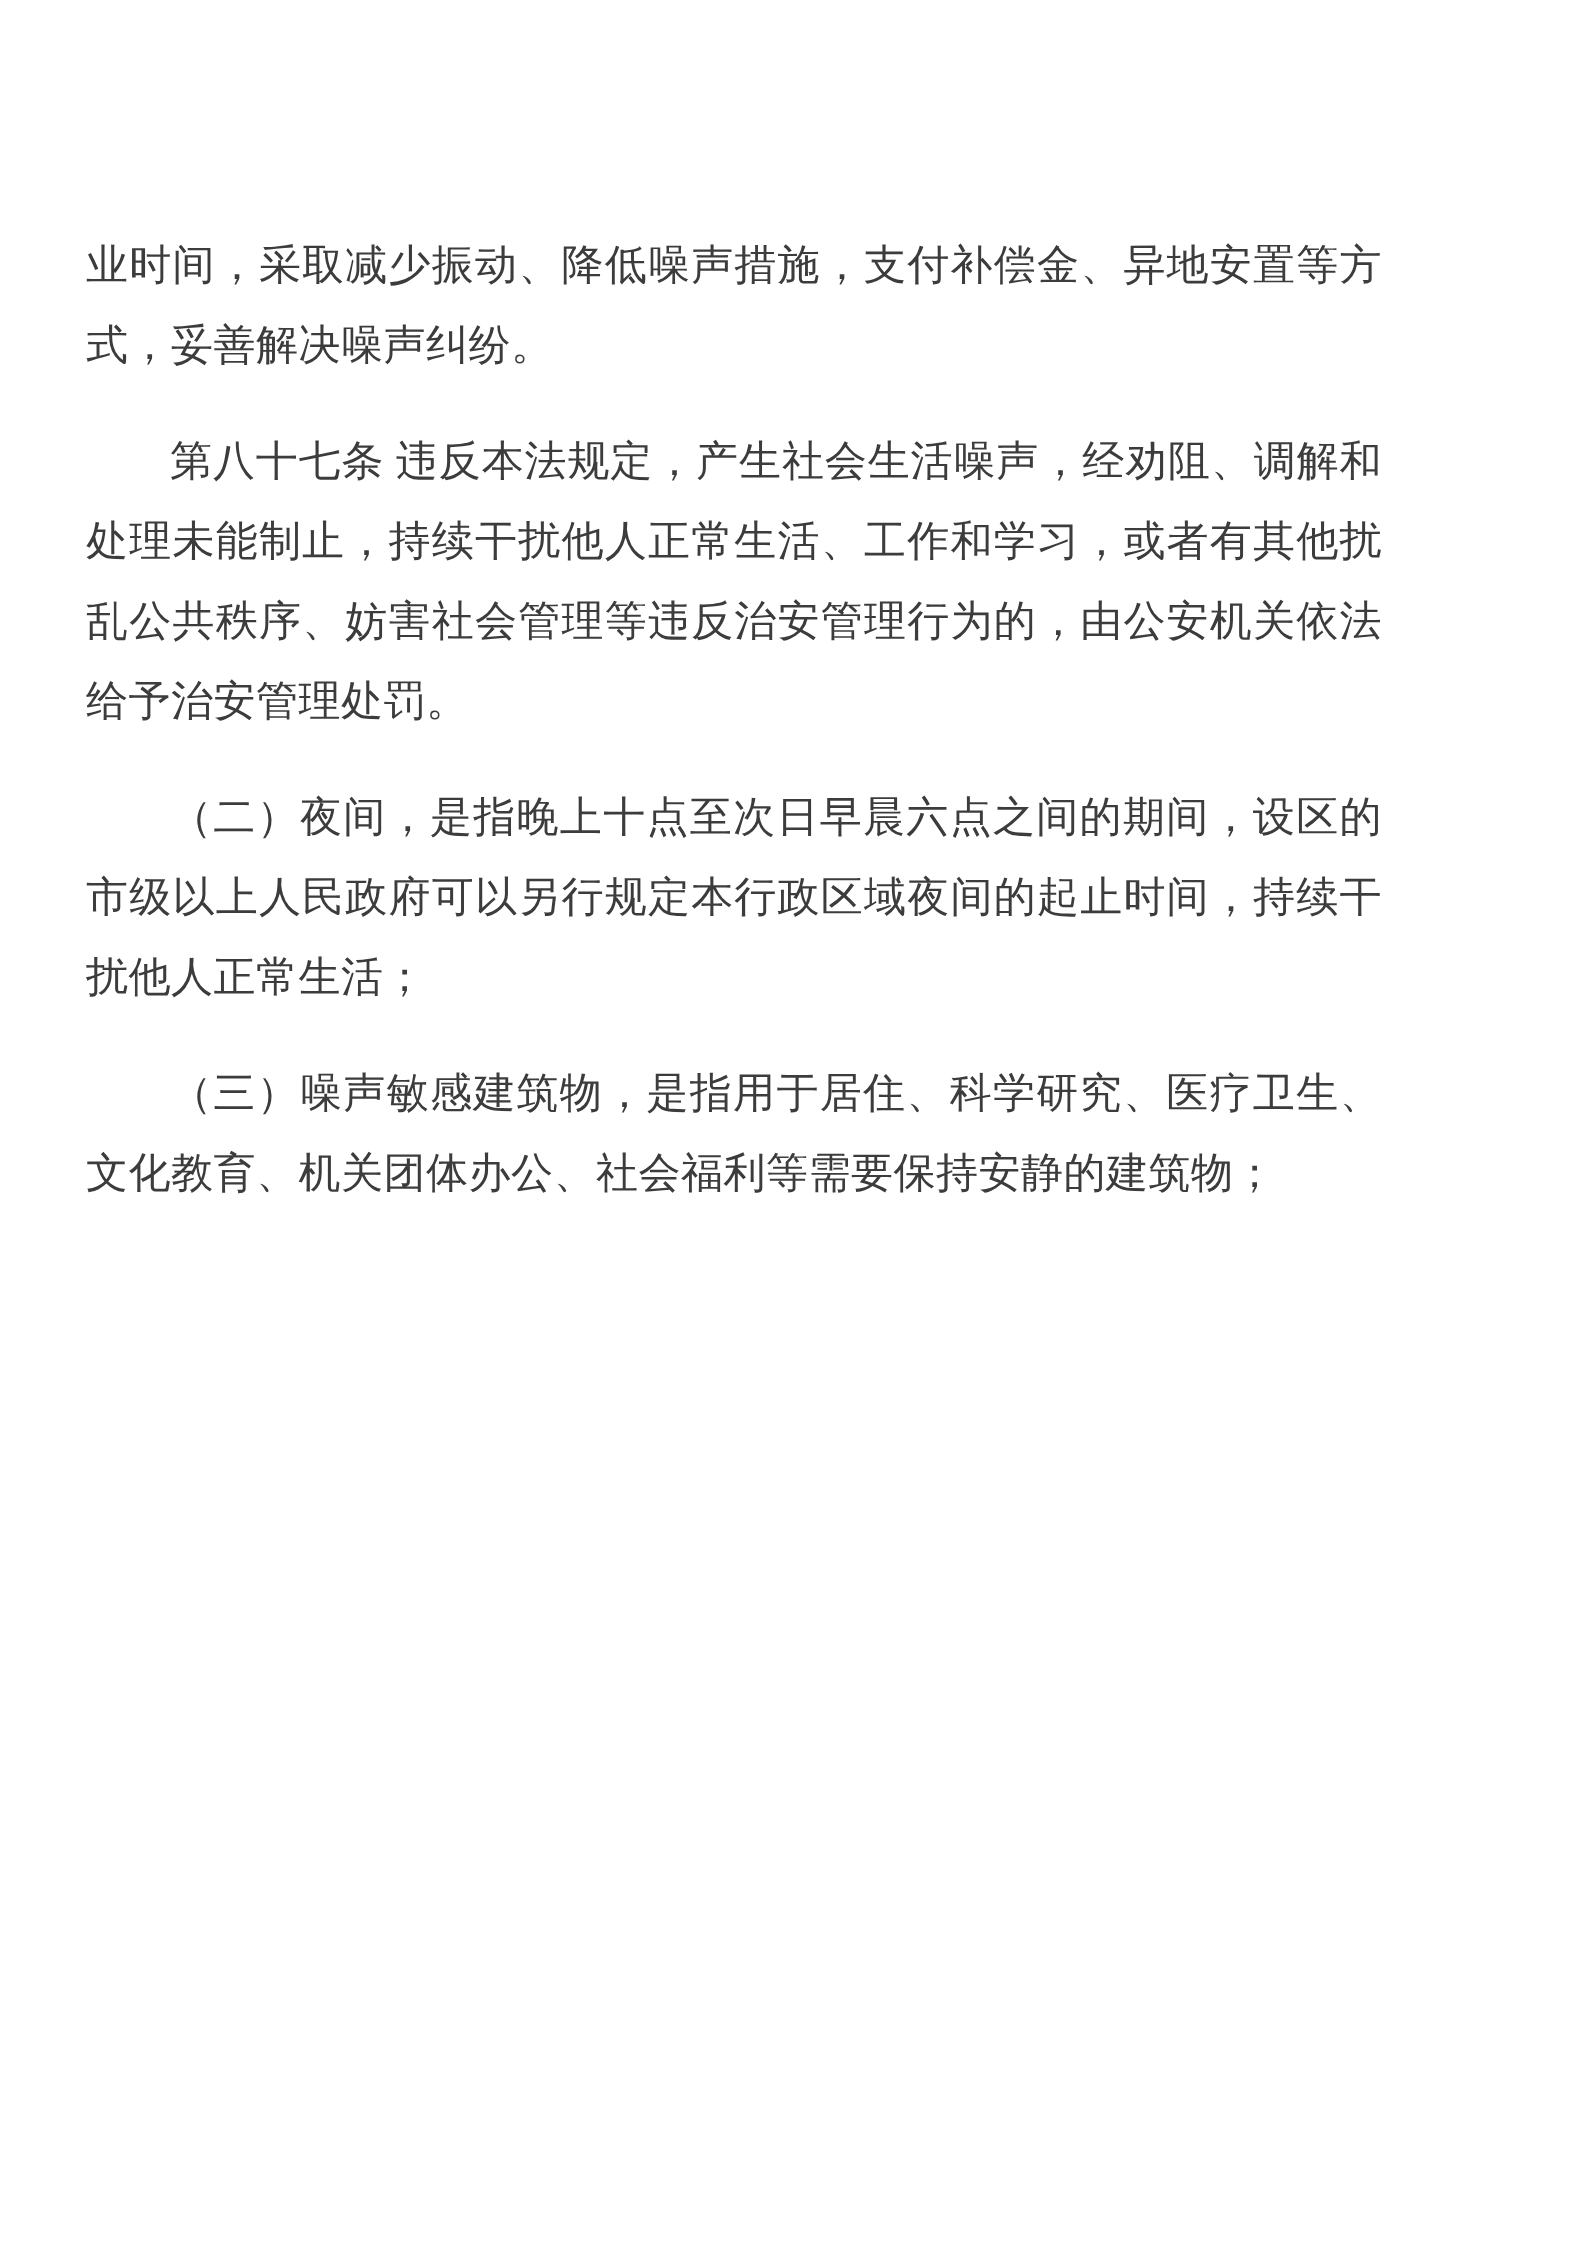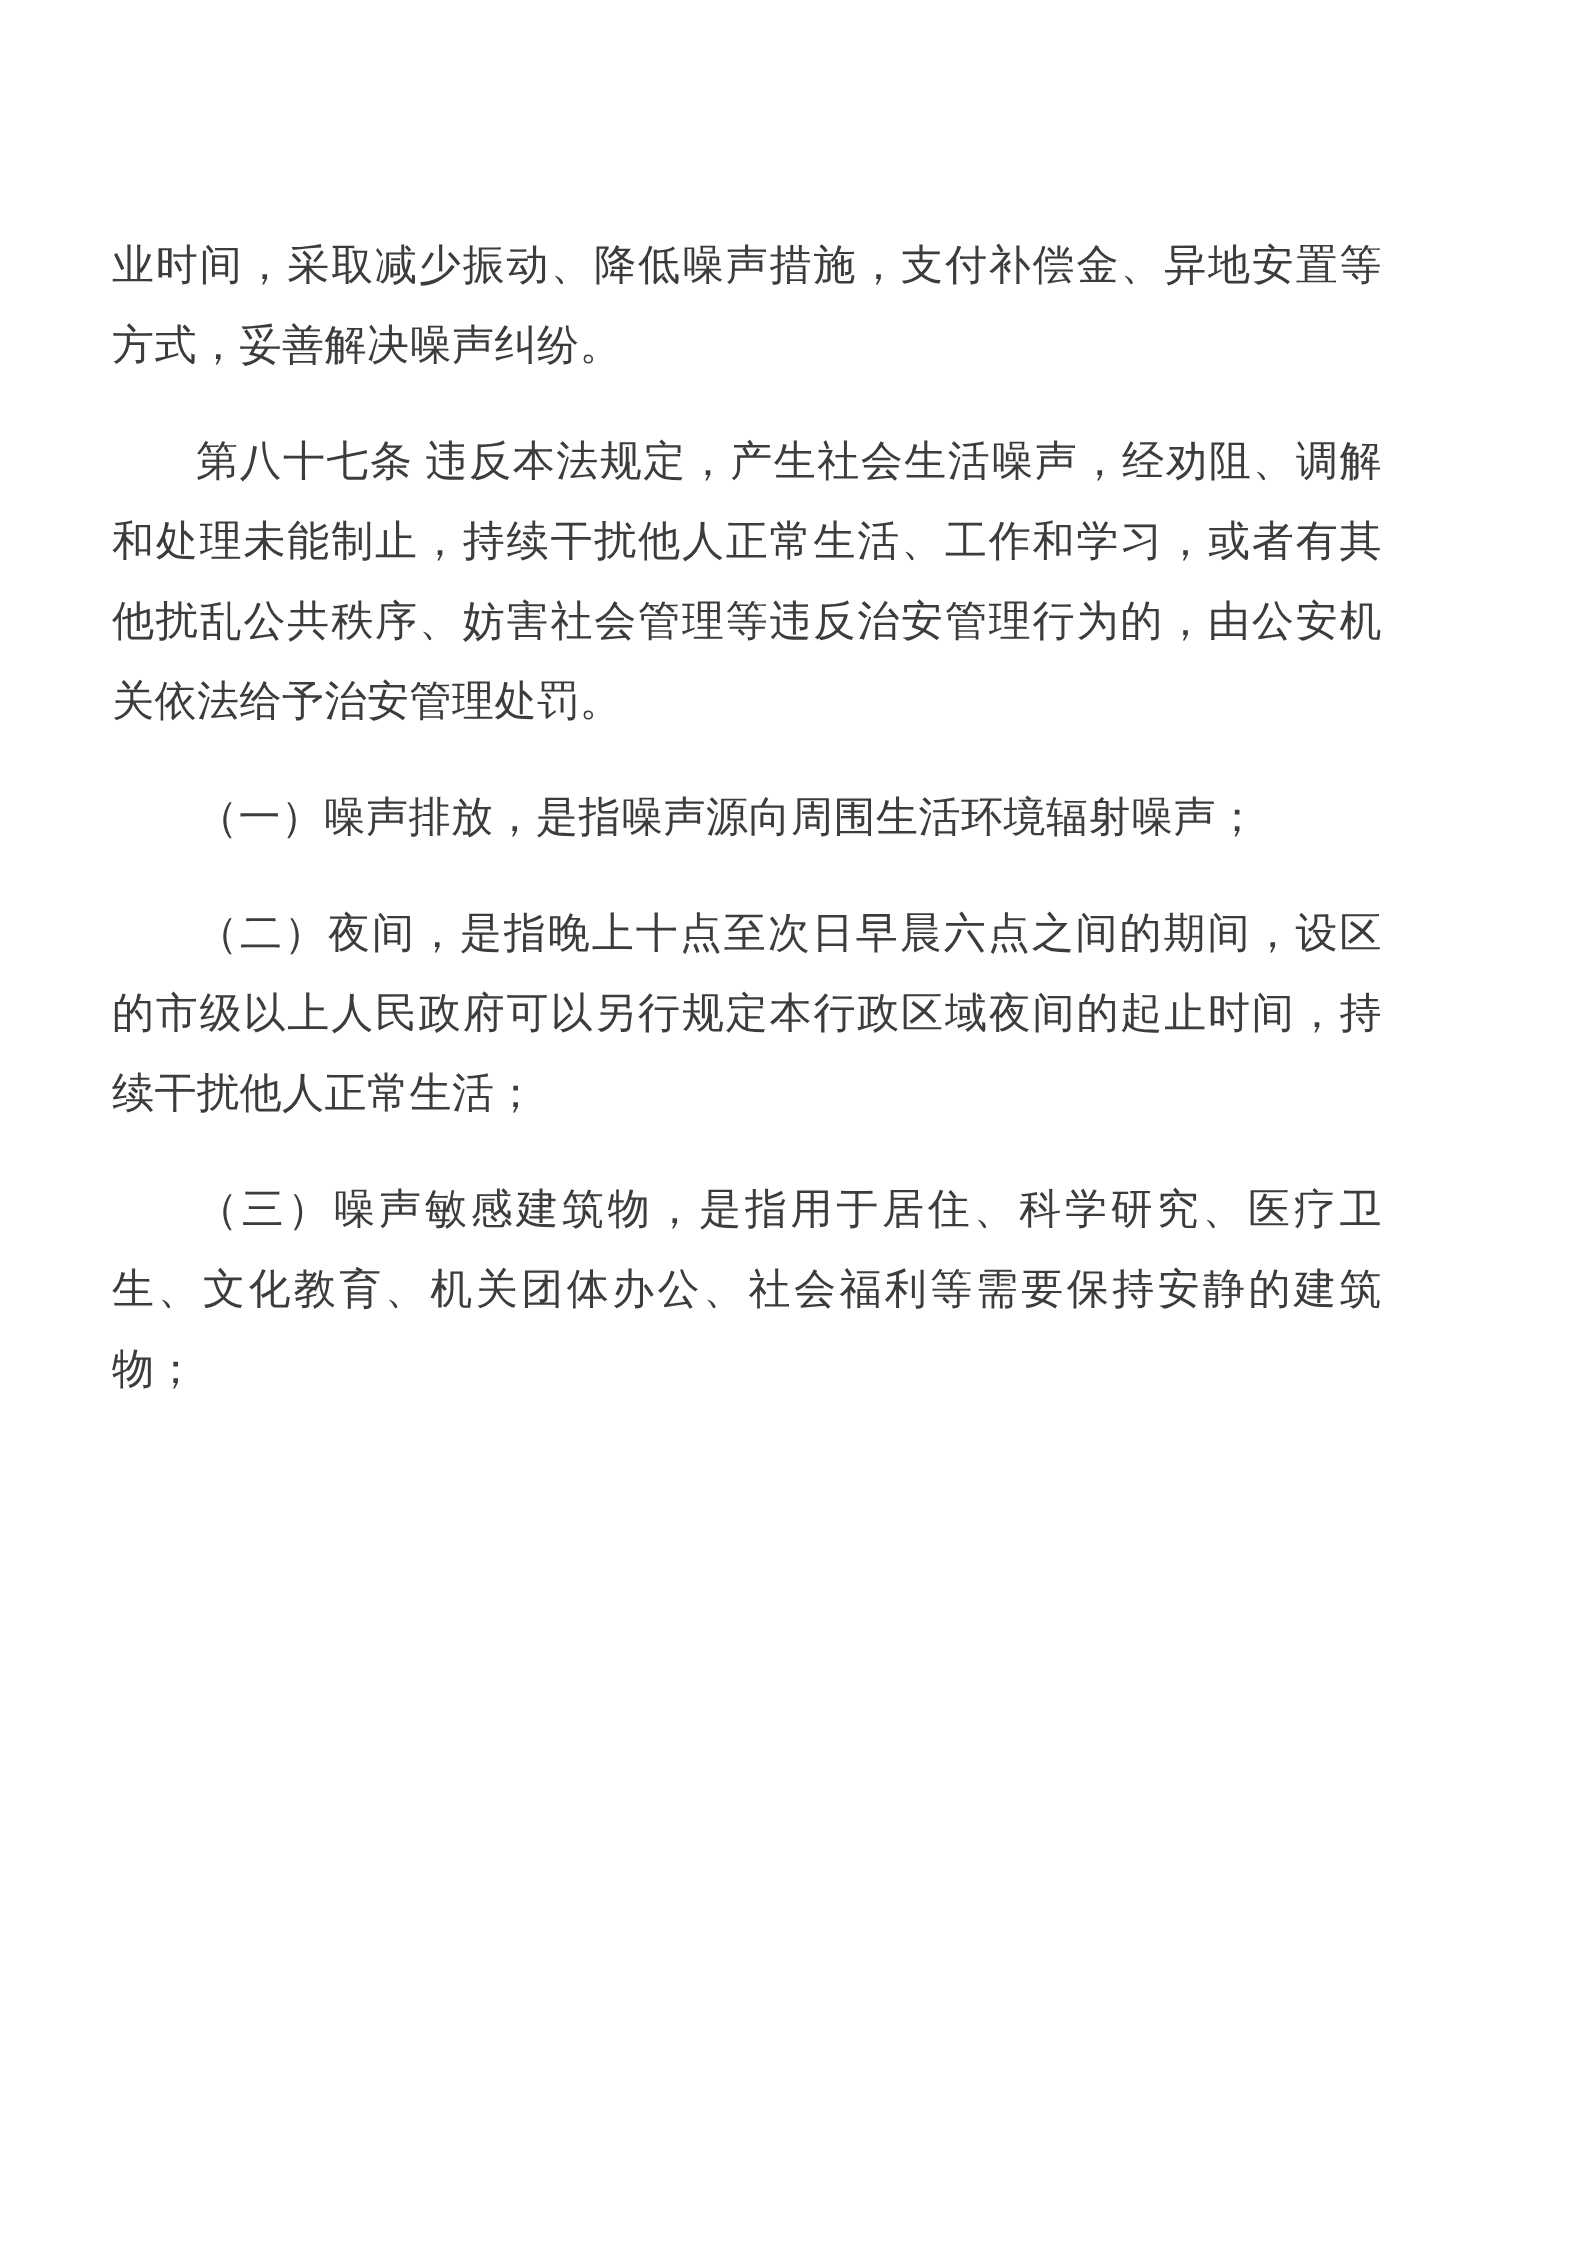--- a/index.html
+++ b/index.html
@@ -7,21 +7,21 @@
   body {
     width: 1587px;
     height: 2245px;
     position: relative;
     overflow: hidden;
     font-family: "Liberation Serif", "DejaVu Serif", serif;
   }
   .page {
     position: absolute;
     inset: 0;
-    padding: 225px 205px 0 112px;
+    padding: 225px 205px 0 86px;
     color: #3c3c3c;
     font-size: 42px;
     line-height: 80px;
   }
   .para {
     text-align: justify;
     text-justify: inter-ideograph;
     margin-top: 36px;
     letter-spacing: 0.5px;
   }
@@ -38,18 +38,17 @@
 <body>
 
 <div class="page">
   <p class="para first">业时间，采取减少振动、降低噪声措施，支付补偿金、异地安置等方式，妥善解决噪声纠纷。</p>
 
   <p class="para indent">第八十七条 违反本法规定，产生社会生活噪声，经劝阻、调解和处理未能制止，持续干扰他人正常生活、工作和学习，或者有其他扰乱公共秩序、妨害社会管理等违反治安管理行为的，由公安机关依法给予治安管理处罚。</p>
 
 
 
 
-  <p class="para indent">（一）噪声排放，是指噪声源向周围生活环境辐射噪声；</p>
 
   <p class="para indent">（二）夜间，是指晚上十点至次日早晨六点之间的期间，设区的市级以上人民政府可以另行规定本行政区域夜间的起止时间，持续干扰他人正常生活；</p>
 
   <p class="para indent">（三）噪声敏感建筑物，是指用于居住、科学研究、医疗卫生、文化教育、机关团体办公、社会福利等需要保持安静的建筑物；</p>
 </div>
 
 </body></html>

